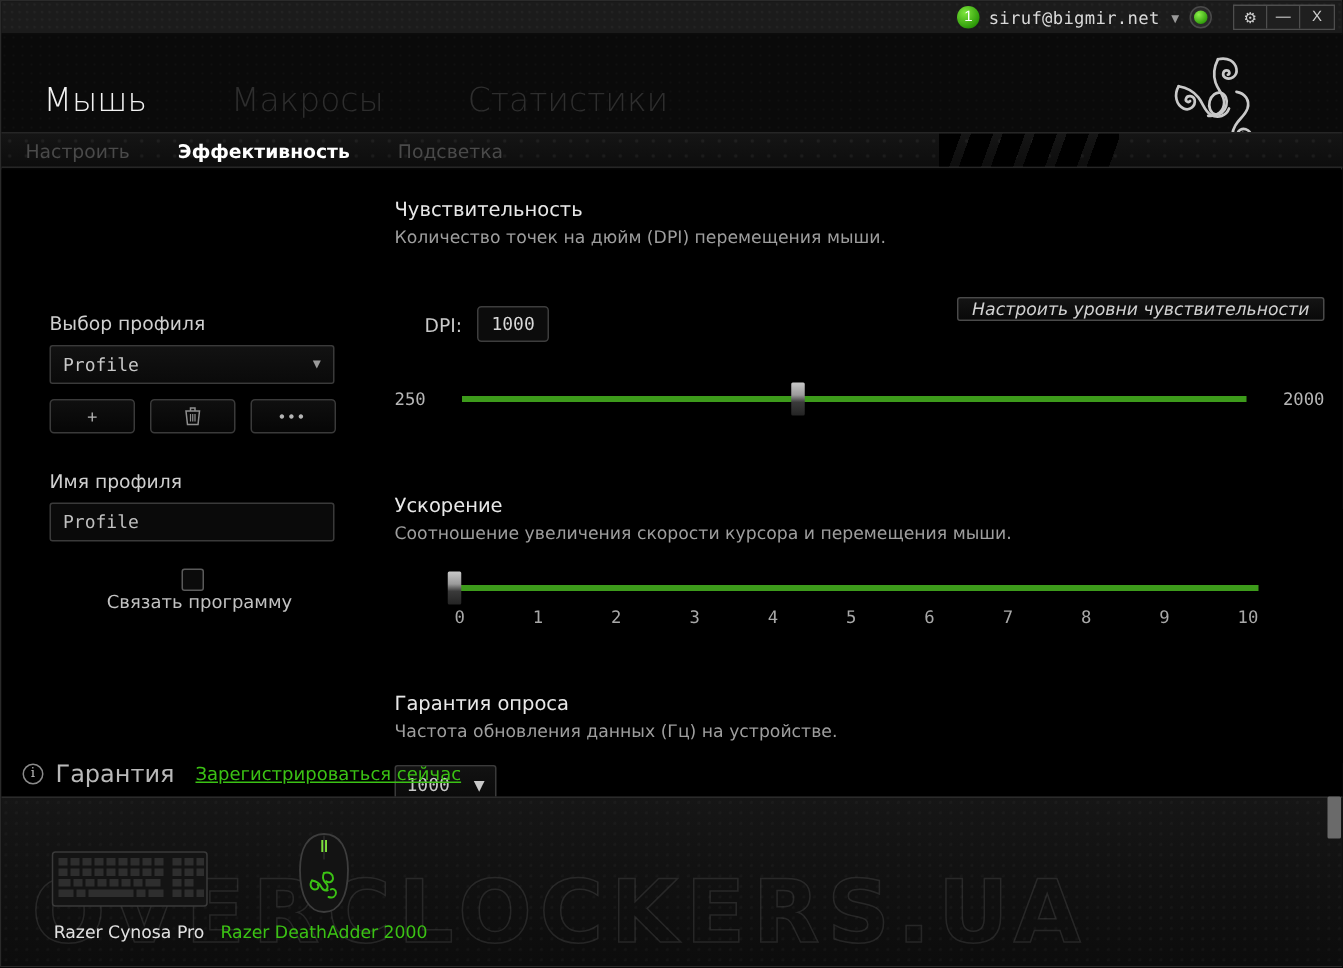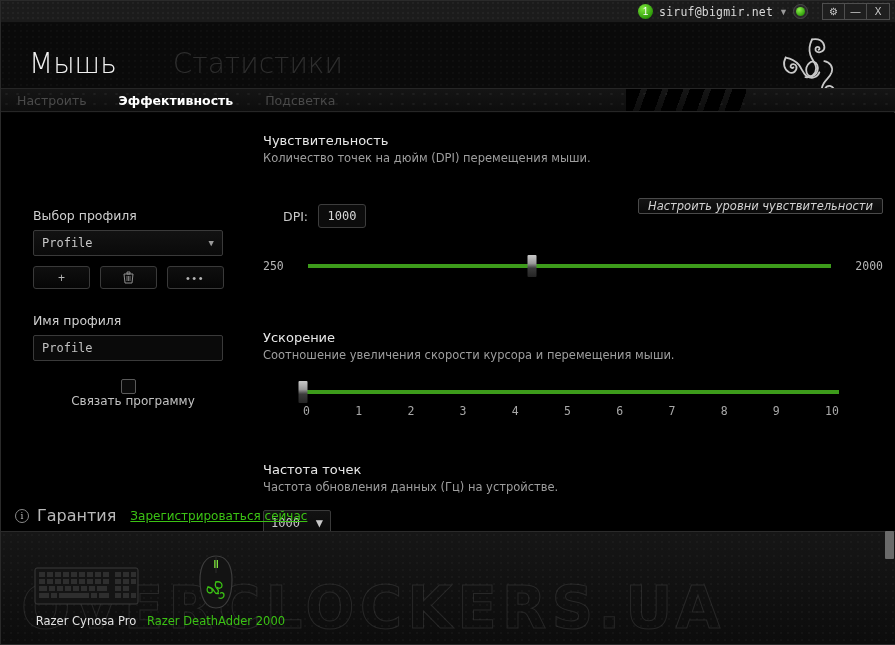--- a/index.html
+++ b/index.html
@@ -66,21 +66,21 @@
   #header {
     position: absolute; top: 22px; left: 0;
     width: 895px; height: 65px;
     background: #0a0a0a;
     background-image:
       radial-gradient(circle at 2px 2px, rgba(255,255,255,0.025) 0.7px, transparent 1px);
     background-size: 6px 6px;
   }
   #maintabs { position: absolute; left: 0; bottom: 0; display: flex; align-items: flex-end; }
   .mtab {
-    font-size: 28px; padding: 0 28px 8px 28px;
+    font-size: 22px; padding: 0 28px 8px 28px;
     font-family: "DejaVu Sans", sans-serif;
     font-weight: 300;
   }
   .mtab.active { color: #f2f2f2; }
   .mtab.inactive { color: #2e2e2e; }
   #razer-logo {
     position: absolute; right: 38px; top: 5px;
     width: 92px; height: 82px;
   }
 
@@ -286,20 +286,21 @@
     <div class="wincontrols">
       <div class="wc">⚙</div>
       <div class="wc">—</div>
       <div class="wc">X</div>
     </div>
   </div>
 
   <div id="header">
     <div id="maintabs">
       <div class="mtab active">Мышь</div>
+      <div class="mtab inactive">Макросы</div>
       <div class="mtab inactive">Статистики</div>
     </div>
     <svg id="razer-logo" viewBox="0 0 100 100">
       <g fill="none" stroke="#c9c9c9" stroke-width="2.2" stroke-linecap="round">
         <path d="M50 14 c8 -2 14 2 15 8 c1 6 -5 9 -9 7 c-3 -1.5 -2 -6 1 -6 c2.5 0 3 3 1 3.6"></path>
         <path d="M50 14 c-3 6 -4 13 -2 19 c2 6 7 10 7 16 c0 7 -6 12 -13 11"></path>
         <path d="M18 36 c-4 7 -2 15 4 18 c5 2.5 10 -2 9 -7 c-1 -3.5 -6 -4 -7 -1 c-0.8 2.4 2 3.6 3.3 2"></path>
         <path d="M18 36 c6 1 12 4 16 9 c4 5 5 11 10 14 c6 3.5 13 1 15 -5"></path>
         <path d="M62 86 c7 3 14 -1 15 -8 c0.7 -5.5 -5 -9 -9 -6.5 c-3 1.8 -2 6 1 6.2 c2.5 0.2 3.2 -2.8 1.2 -3.8"></path>
         <path d="M62 86 c-1 -6 -1 -13 2 -18 c3 -5.5 8 -8 10 -14 c2 -6.5 -2 -12.5 -9 -13.5"></path>
@@ -375,21 +376,21 @@
               <div class="tick">6</div>
               <div class="tick">7</div>
               <div class="tick">8</div>
               <div class="tick">9</div>
               <div class="tick">10</div>
             </div>
         </div>
       </div>
 
       <div style="position:relative; margin-top:58px;">
-        <div class="sec-title">Частота точек</div>
+        <div class="sec-title">Гарантия опроса</div>
         <div class="sec-sub">Частота обновления данных (Гц) на устройстве.</div>
         <div class="small-dd">
           <span>1000</span>
           <span class="dd-caret">▼</span>
         </div>
       </div>
     </div>
 
     <div id="warranty">
       <div class="info-ic">i</div>

